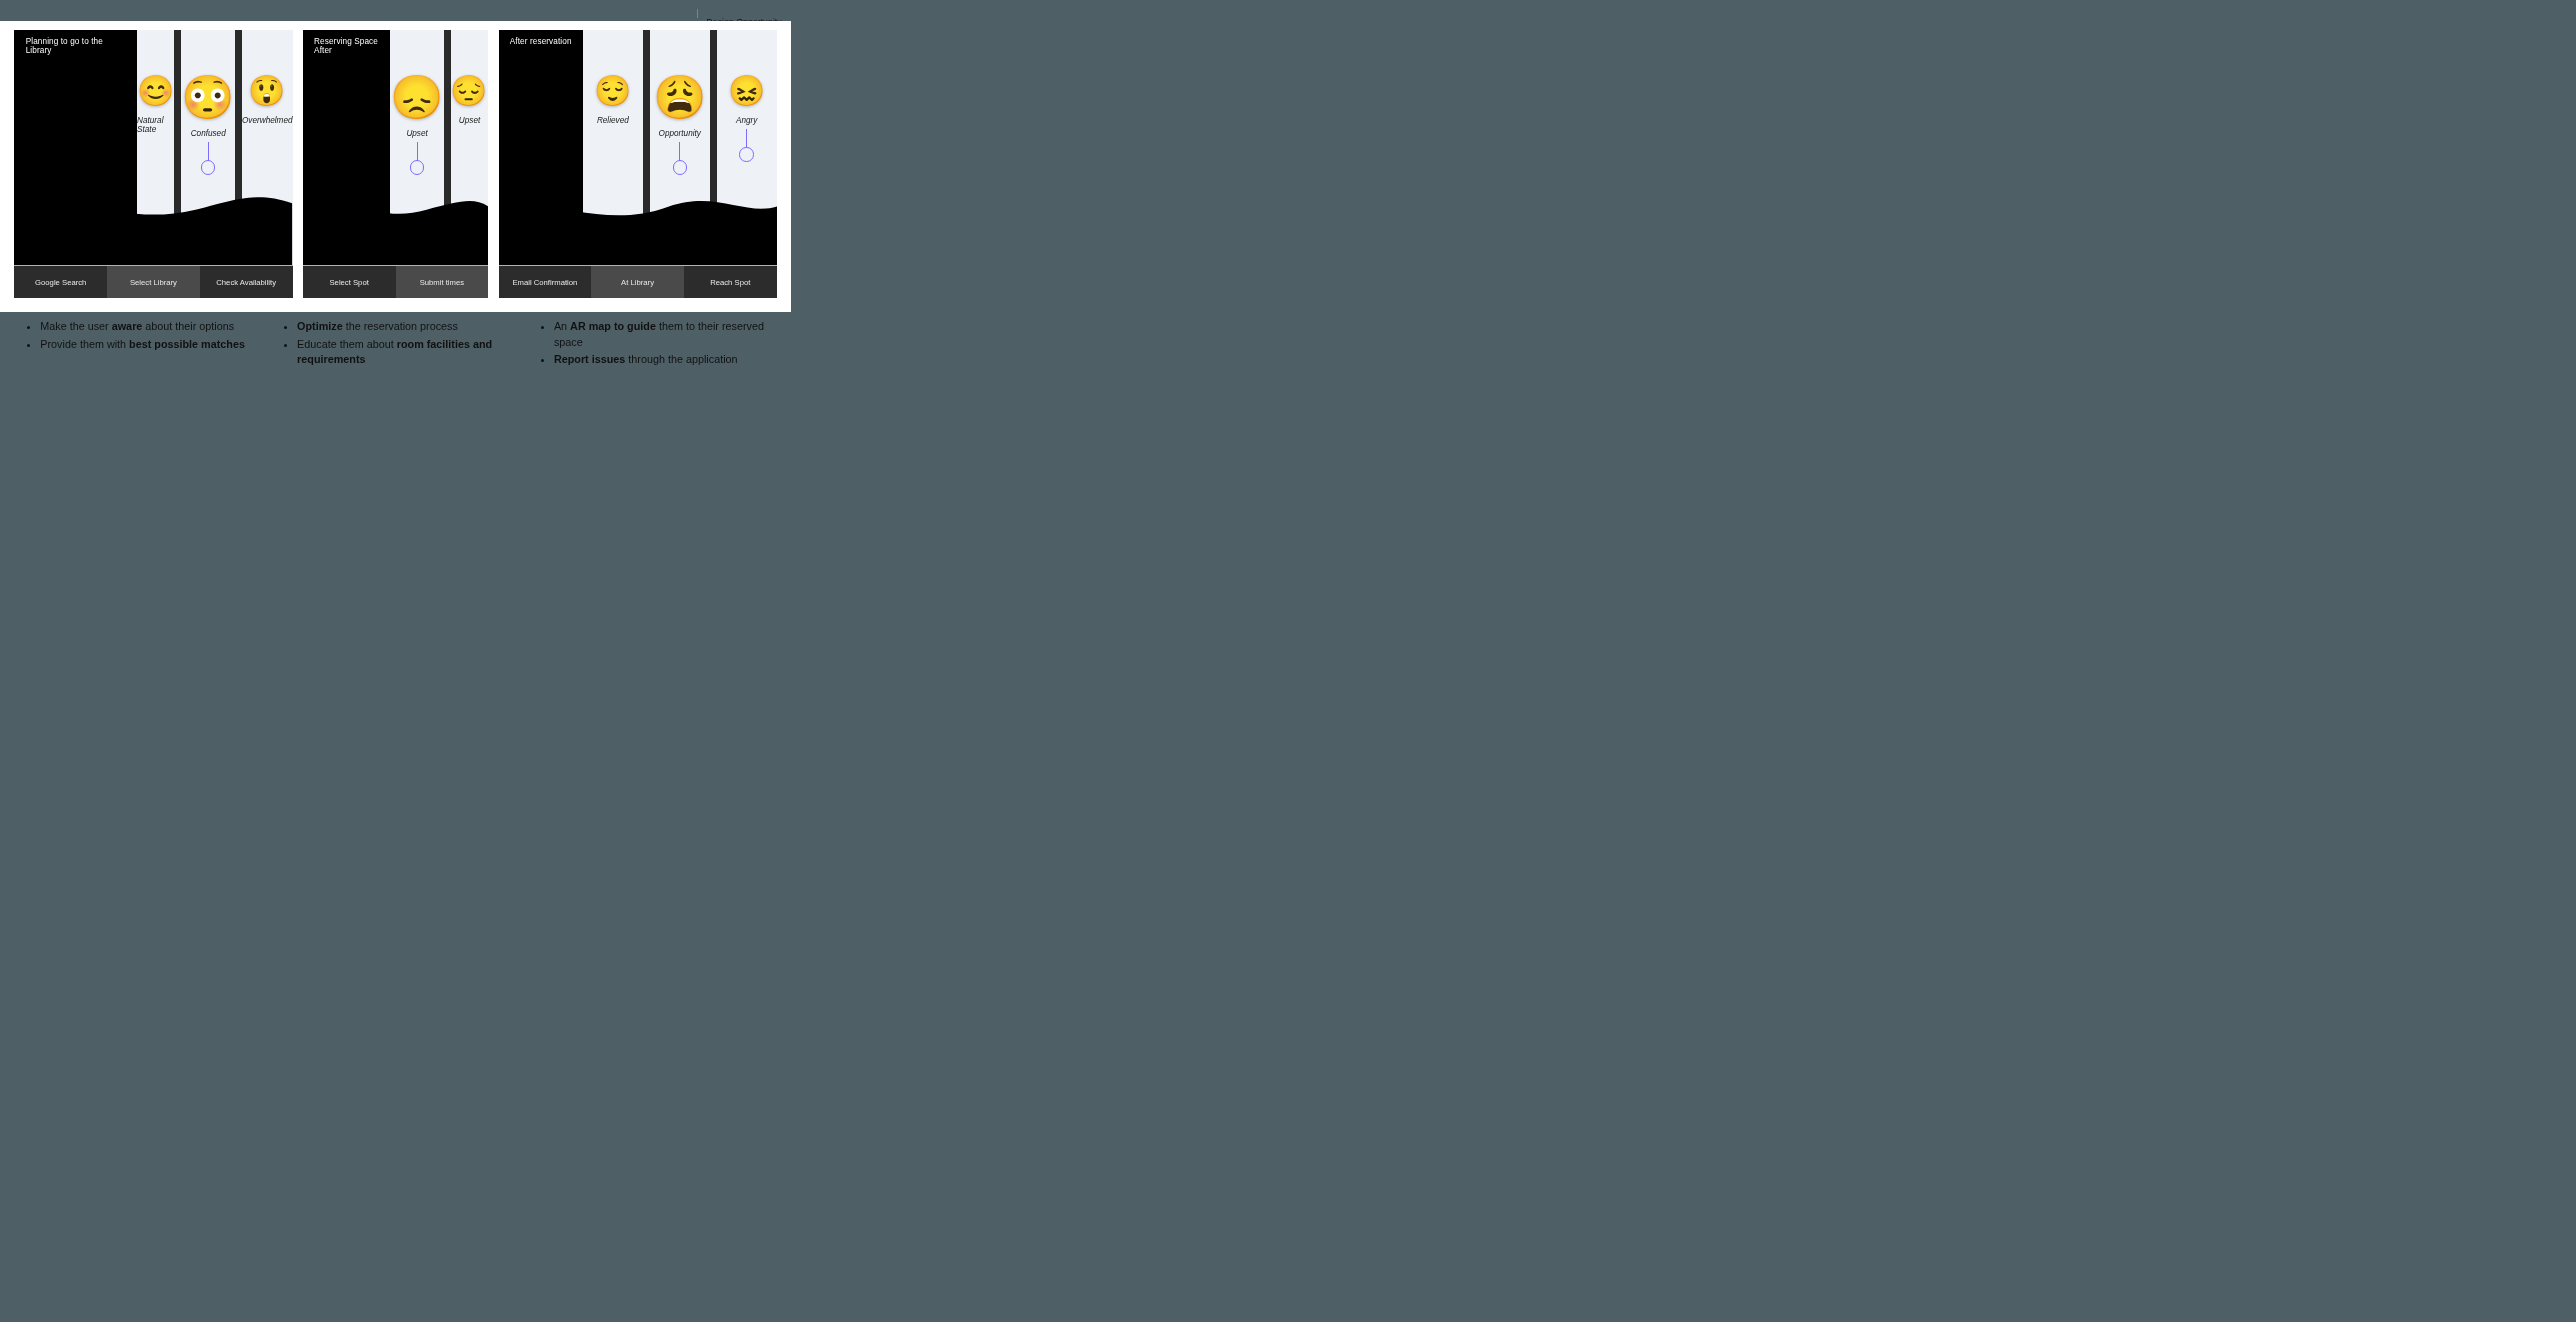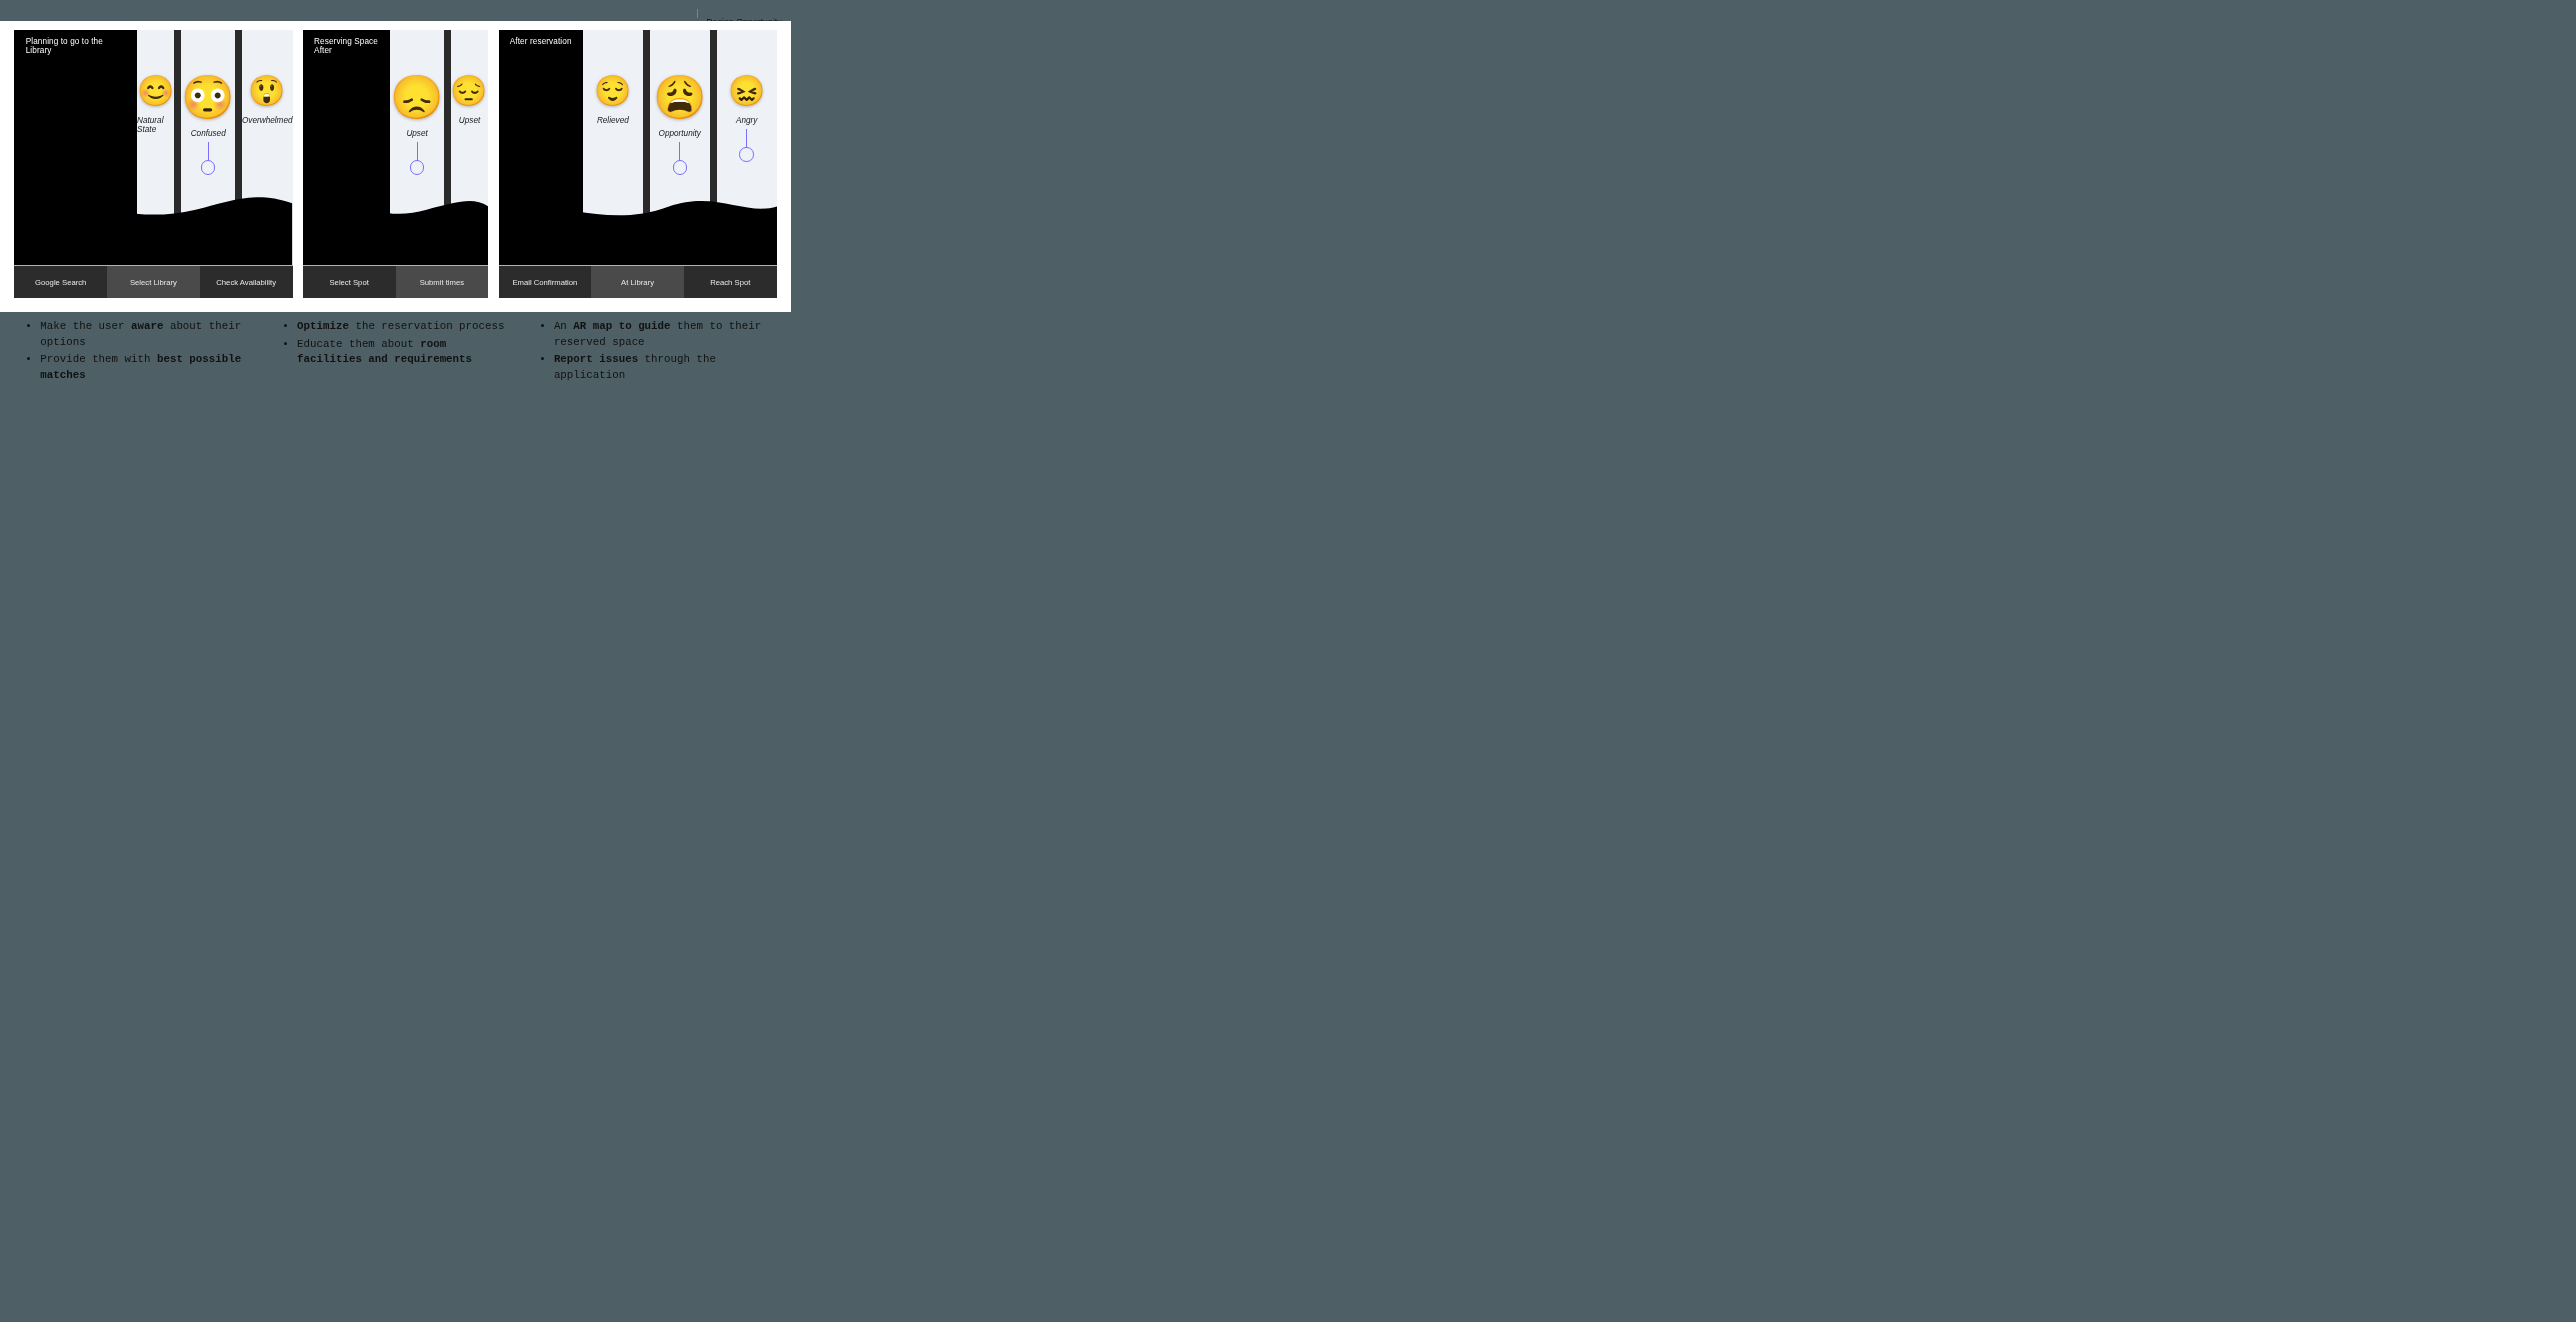--- a/index.html
+++ b/index.html
@@ -146,21 +146,20 @@
 
   
   .opps{
     position:absolute;
     left:29px; right:20.6px;
     top:319px;
     display:flex; gap:29px;
     color:#111;
     font-size:10.8px;
     line-height:1.45;
-    font-family:Liberation Mono, monospace;
   }
   .opps .group{flex:1;}
   .opps ul{margin:0;padding-left:11.3px;}
   .opps li{margin-bottom:2.1px;}
   .opps b{font-weight:600;}
 </style>
 </head>
 <body>
 
 <div class="tag">

